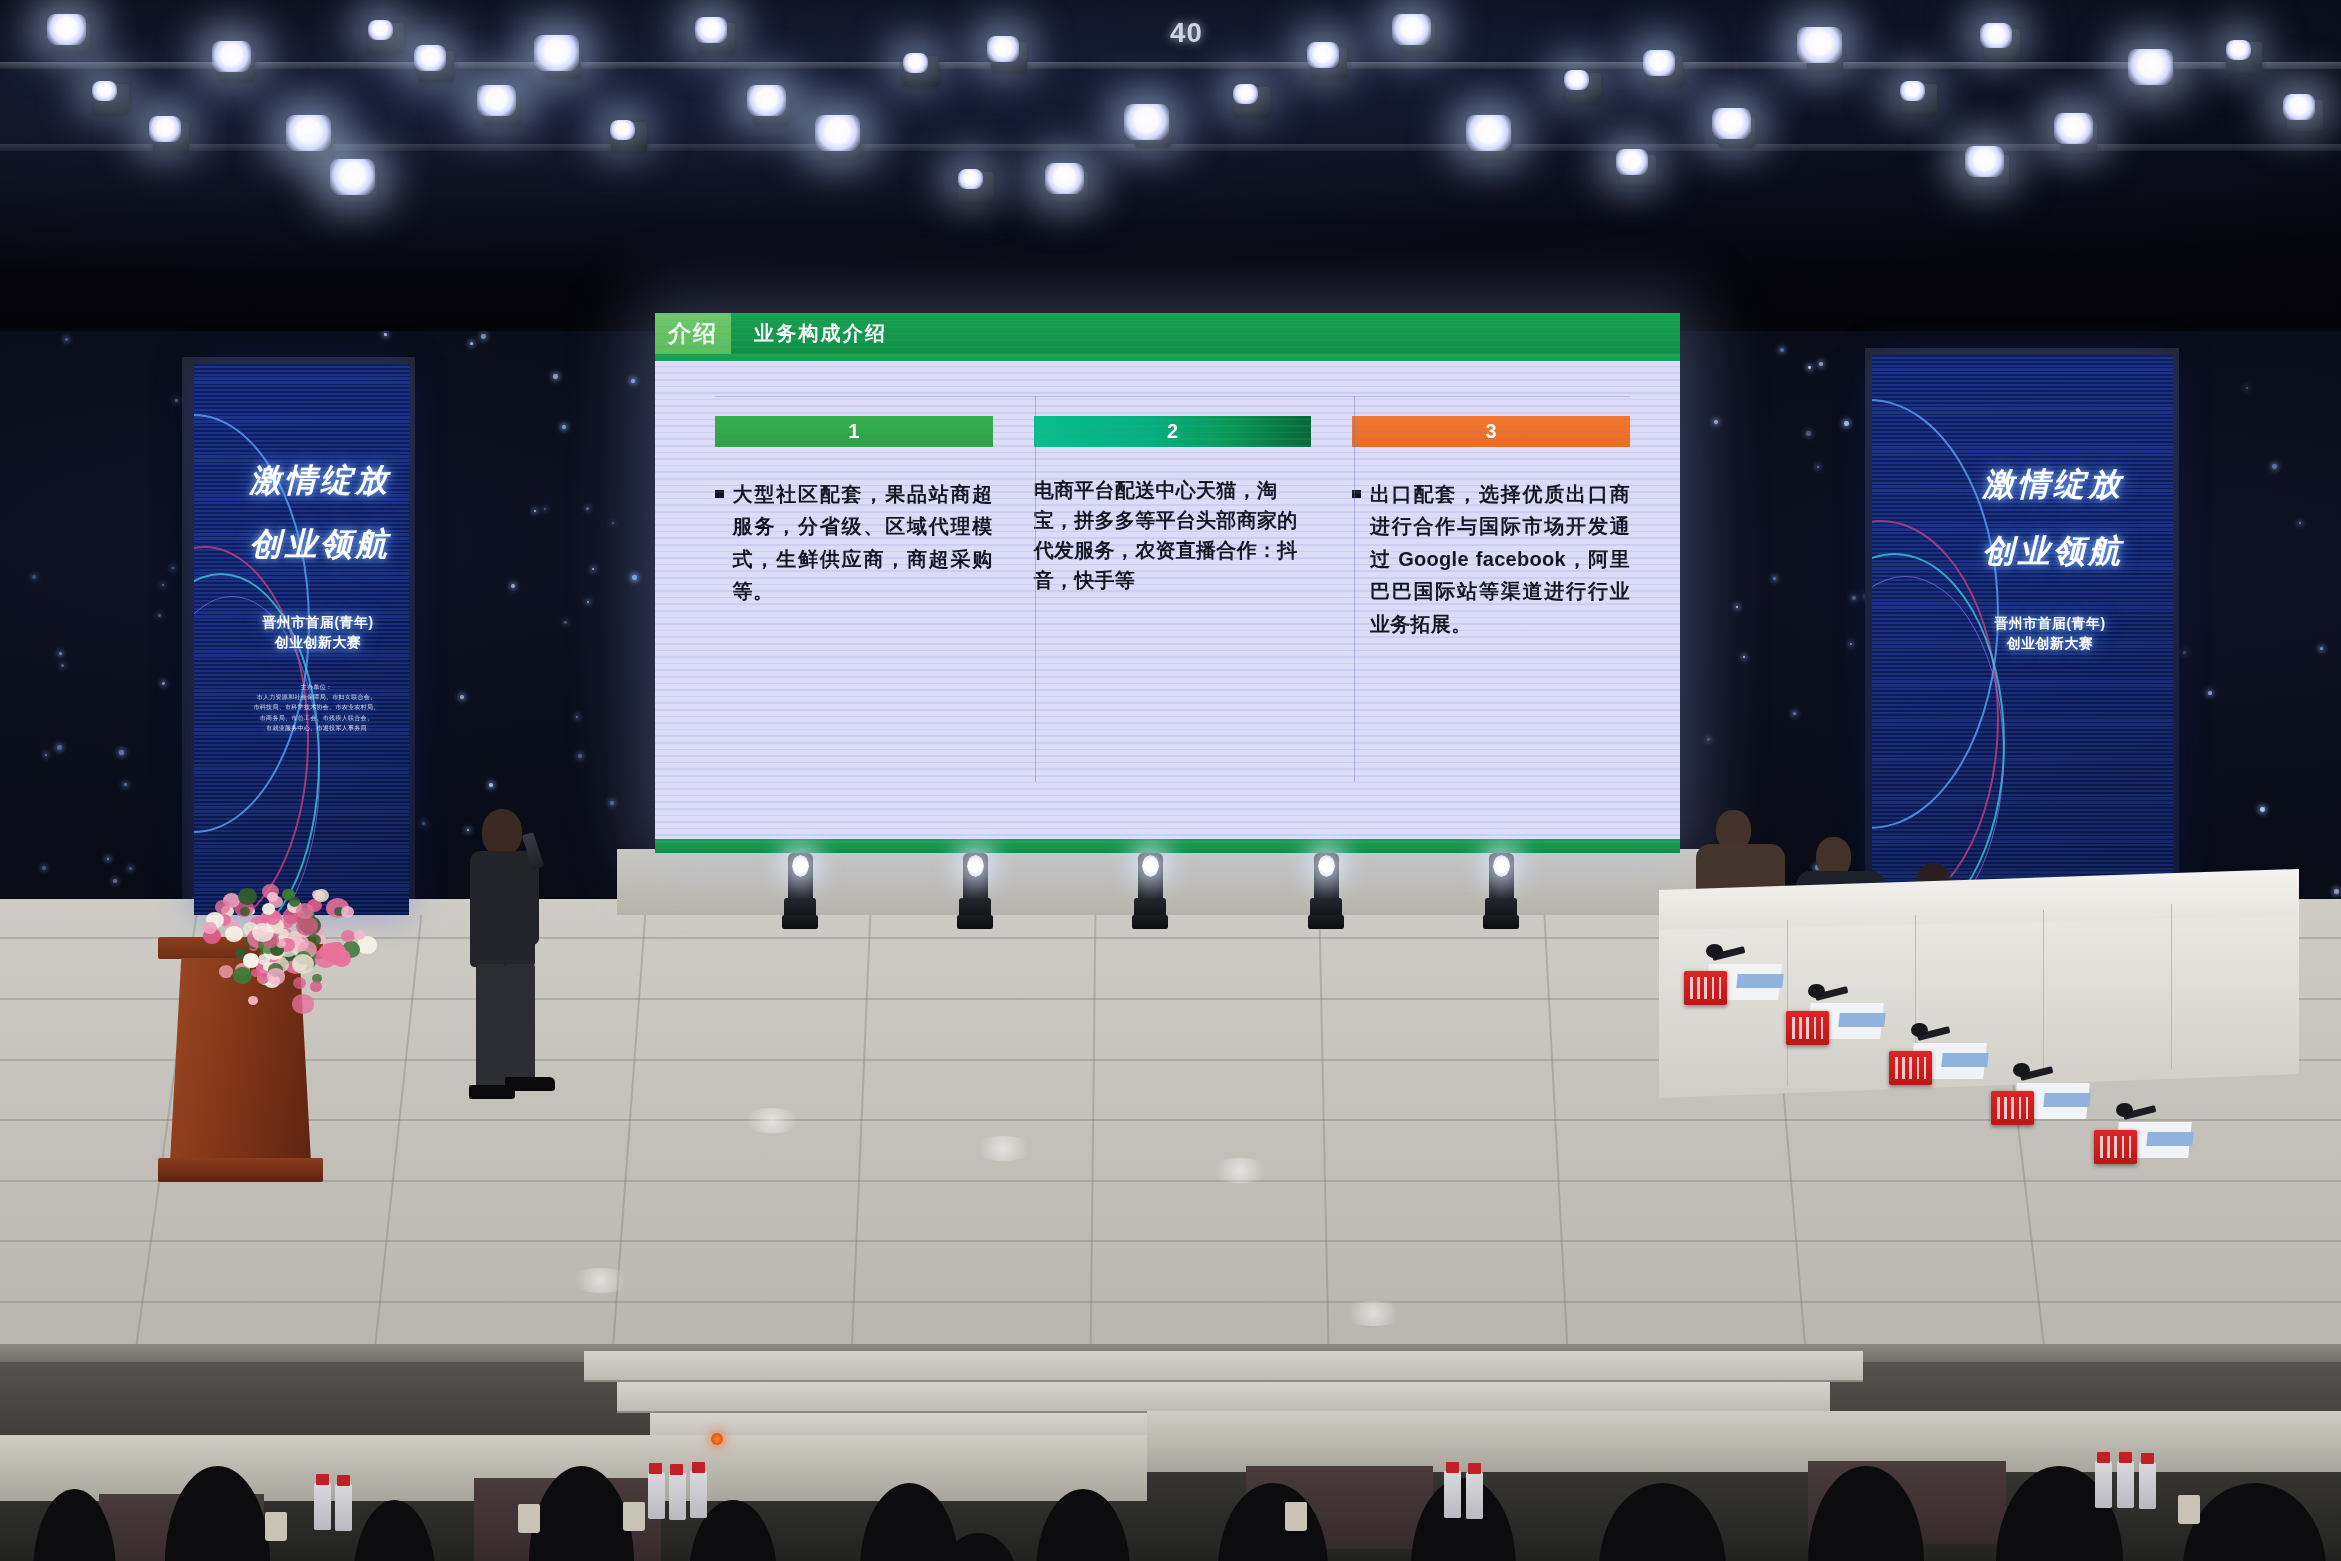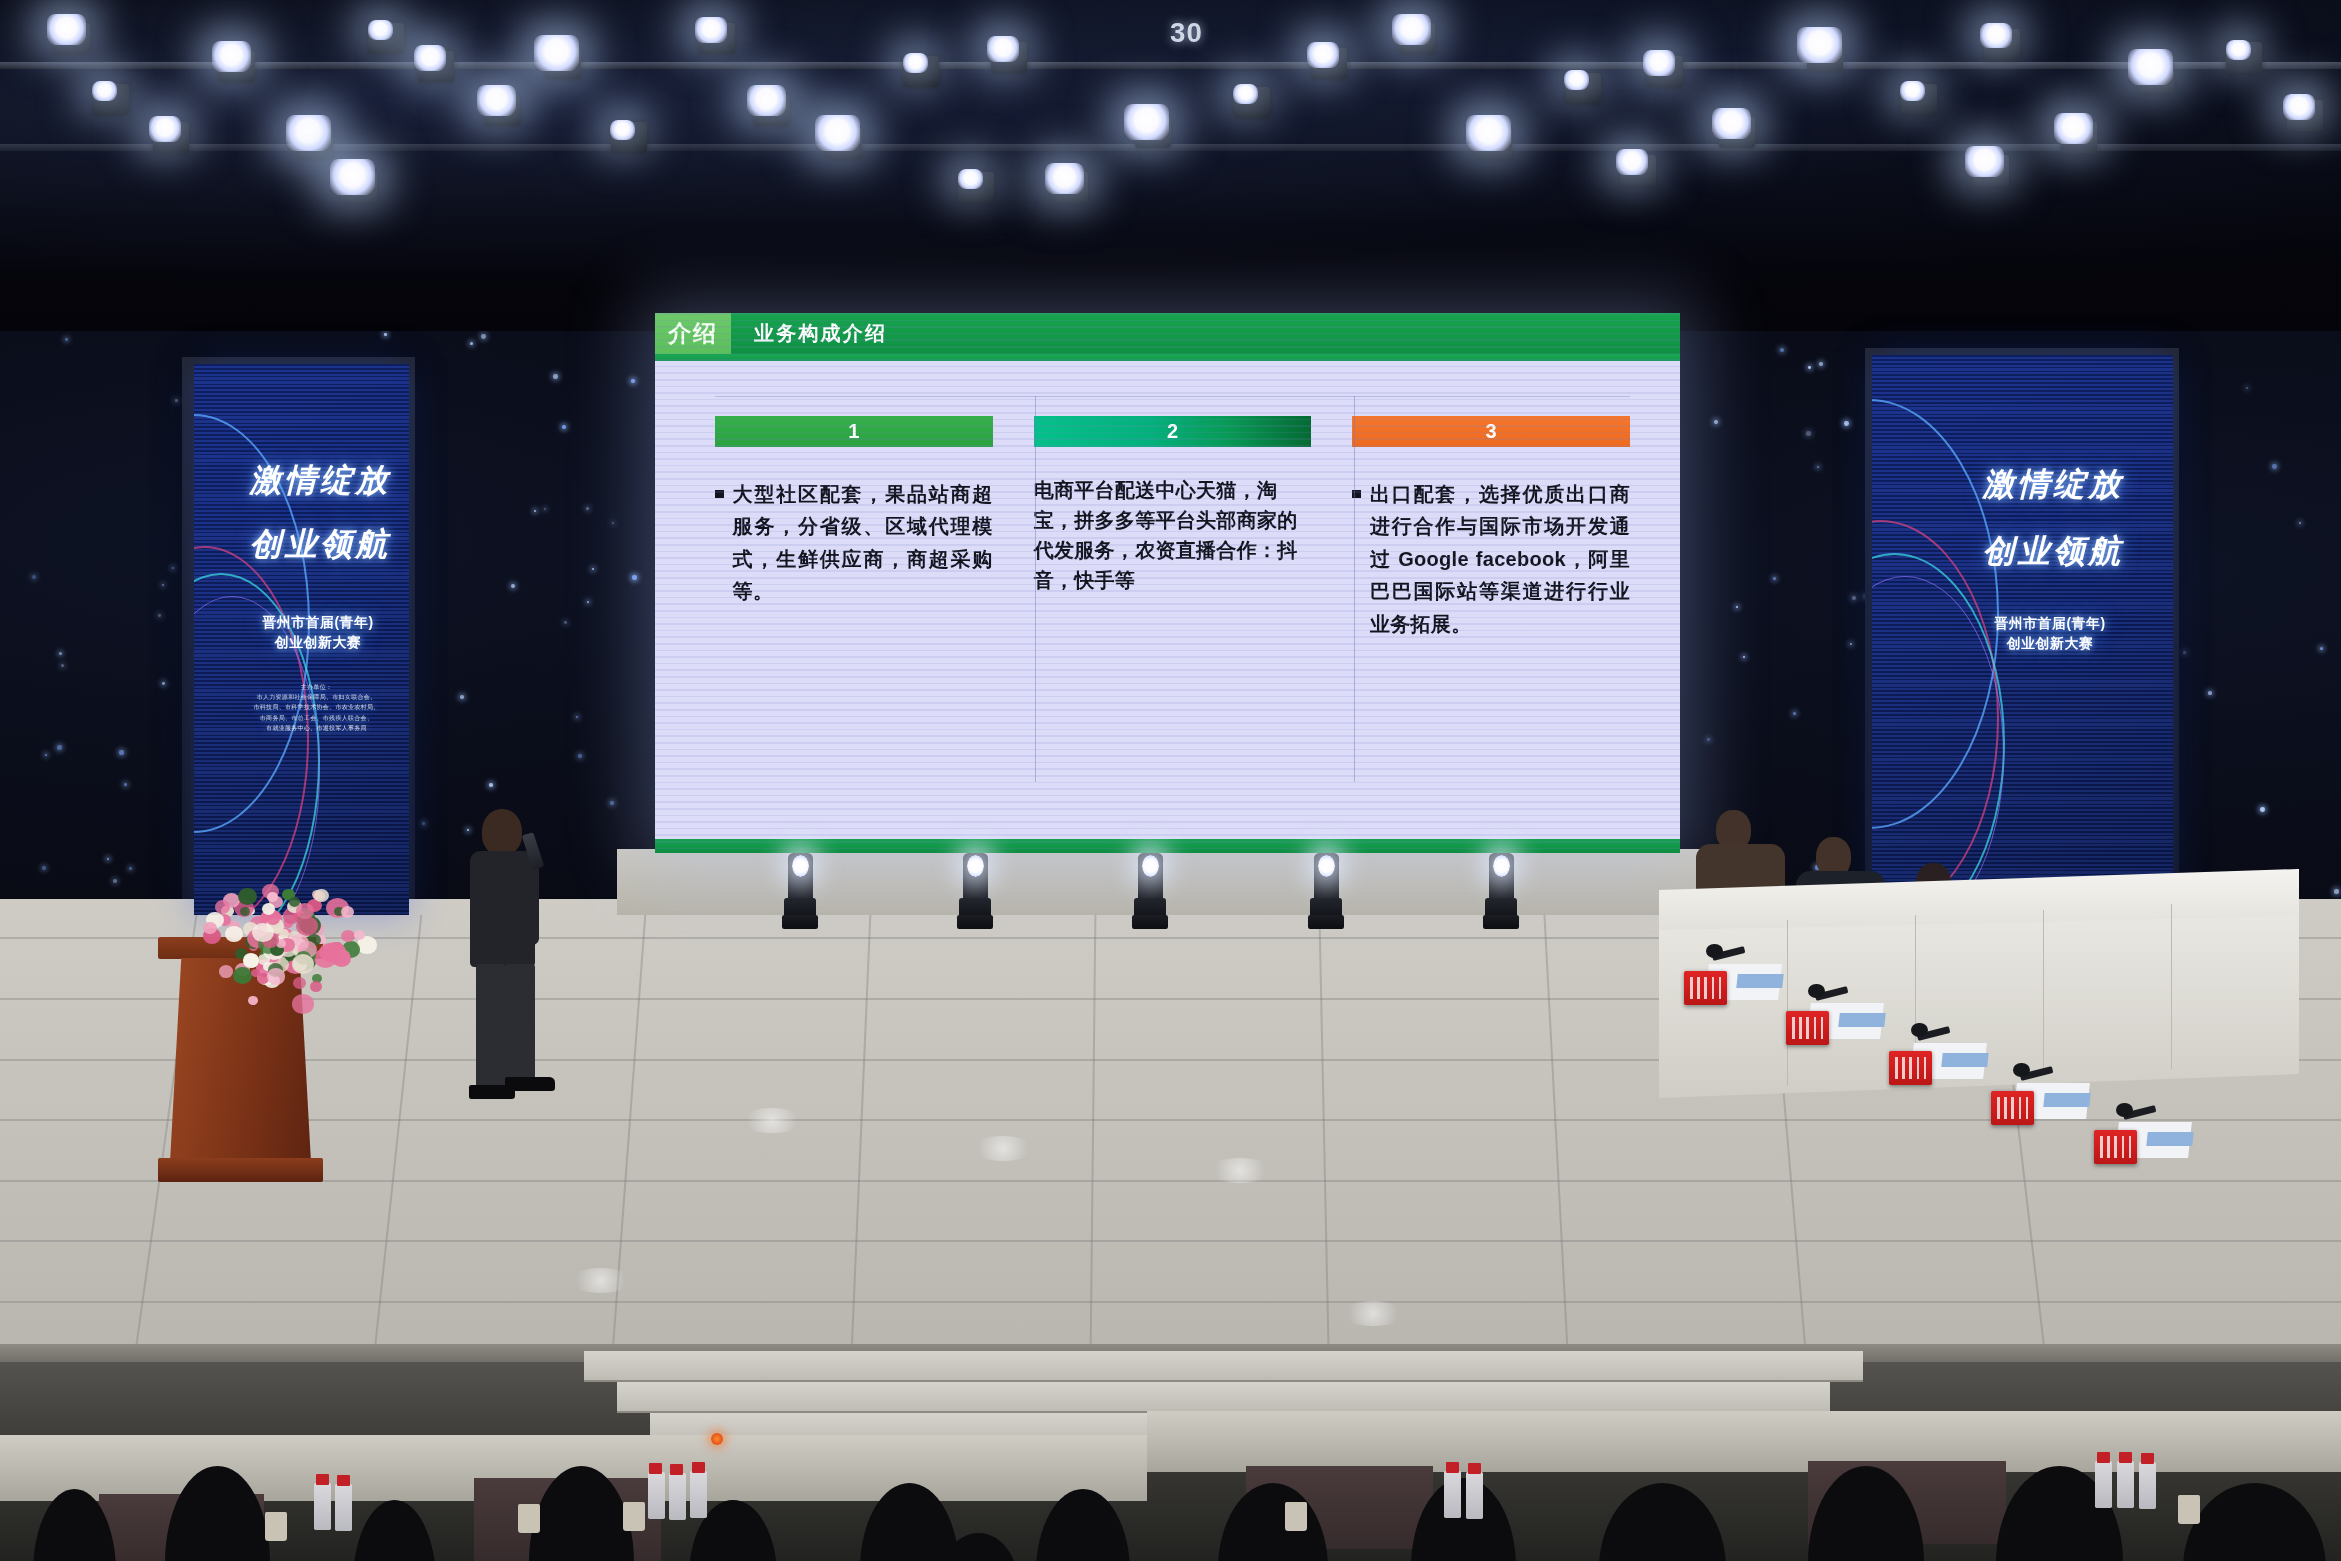--- a/index.html
+++ b/index.html
@@ -532,21 +532,21 @@
       <div class="star" style="left: 587px; top: 601px; width: 1.7px; height: 1.7px; opacity: 0.721602;"></div>
       <div class="star" style="left: 1049px; top: 901px; width: 2.7px; height: 2.7px; opacity: 0.526654;"></div>
       <div class="star" style="left: 564px; top: 621px; width: 2.9px; height: 2.9px; opacity: 0.377573;"></div>
       <div class="star" style="left: 1047px; top: 1061px; width: 2.3px; height: 2.3px; opacity: 0.352347; background: rgb(127, 168, 255);"></div>
       <div class="star" style="left: 2170px; top: 260px; width: 4.7px; height: 4.7px; opacity: 0.610478; background: rgb(127, 168, 255);"></div>
     </div>
   <div class="ceiling"></div>
 
   <div class="truss" style="left:0;top:62px;width:2342px;"></div>
   <div class="truss" style="left:0;top:144px;width:2342px;opacity:.45;"></div>
-  <div class="truss-num" style="left:1170px;top:16.5px;">30</div>
+  <div class="truss-num" style="left:1170px;top:16.5px;">40</div>
 
   <div id="overhead-lights">
       <div class="fixture" style="left: 93px; top: 84px; width: 36px; height: 31px;"></div>
       <div class="spot" style="left: 92px; top: 81px; width: 25px; height: 20px;"></div>
       <div class="fixture" style="left: 153px; top: 122px; width: 36px; height: 31px;"></div>
       <div class="spot" style="left: 149px; top: 116px; width: 32px; height: 25.6px;"></div>
       <div class="fixture" style="left: 219px; top: 51px; width: 36px; height: 31px;"></div>
       <div class="spot" style="left: 212px; top: 41px; width: 39px; height: 31px;"></div>
       <div class="fixture" style="left: 297px; top: 128px; width: 36px; height: 31px;"></div>
       <div class="spot" style="left: 286px; top: 115px; width: 45px; height: 36px;"></div>

